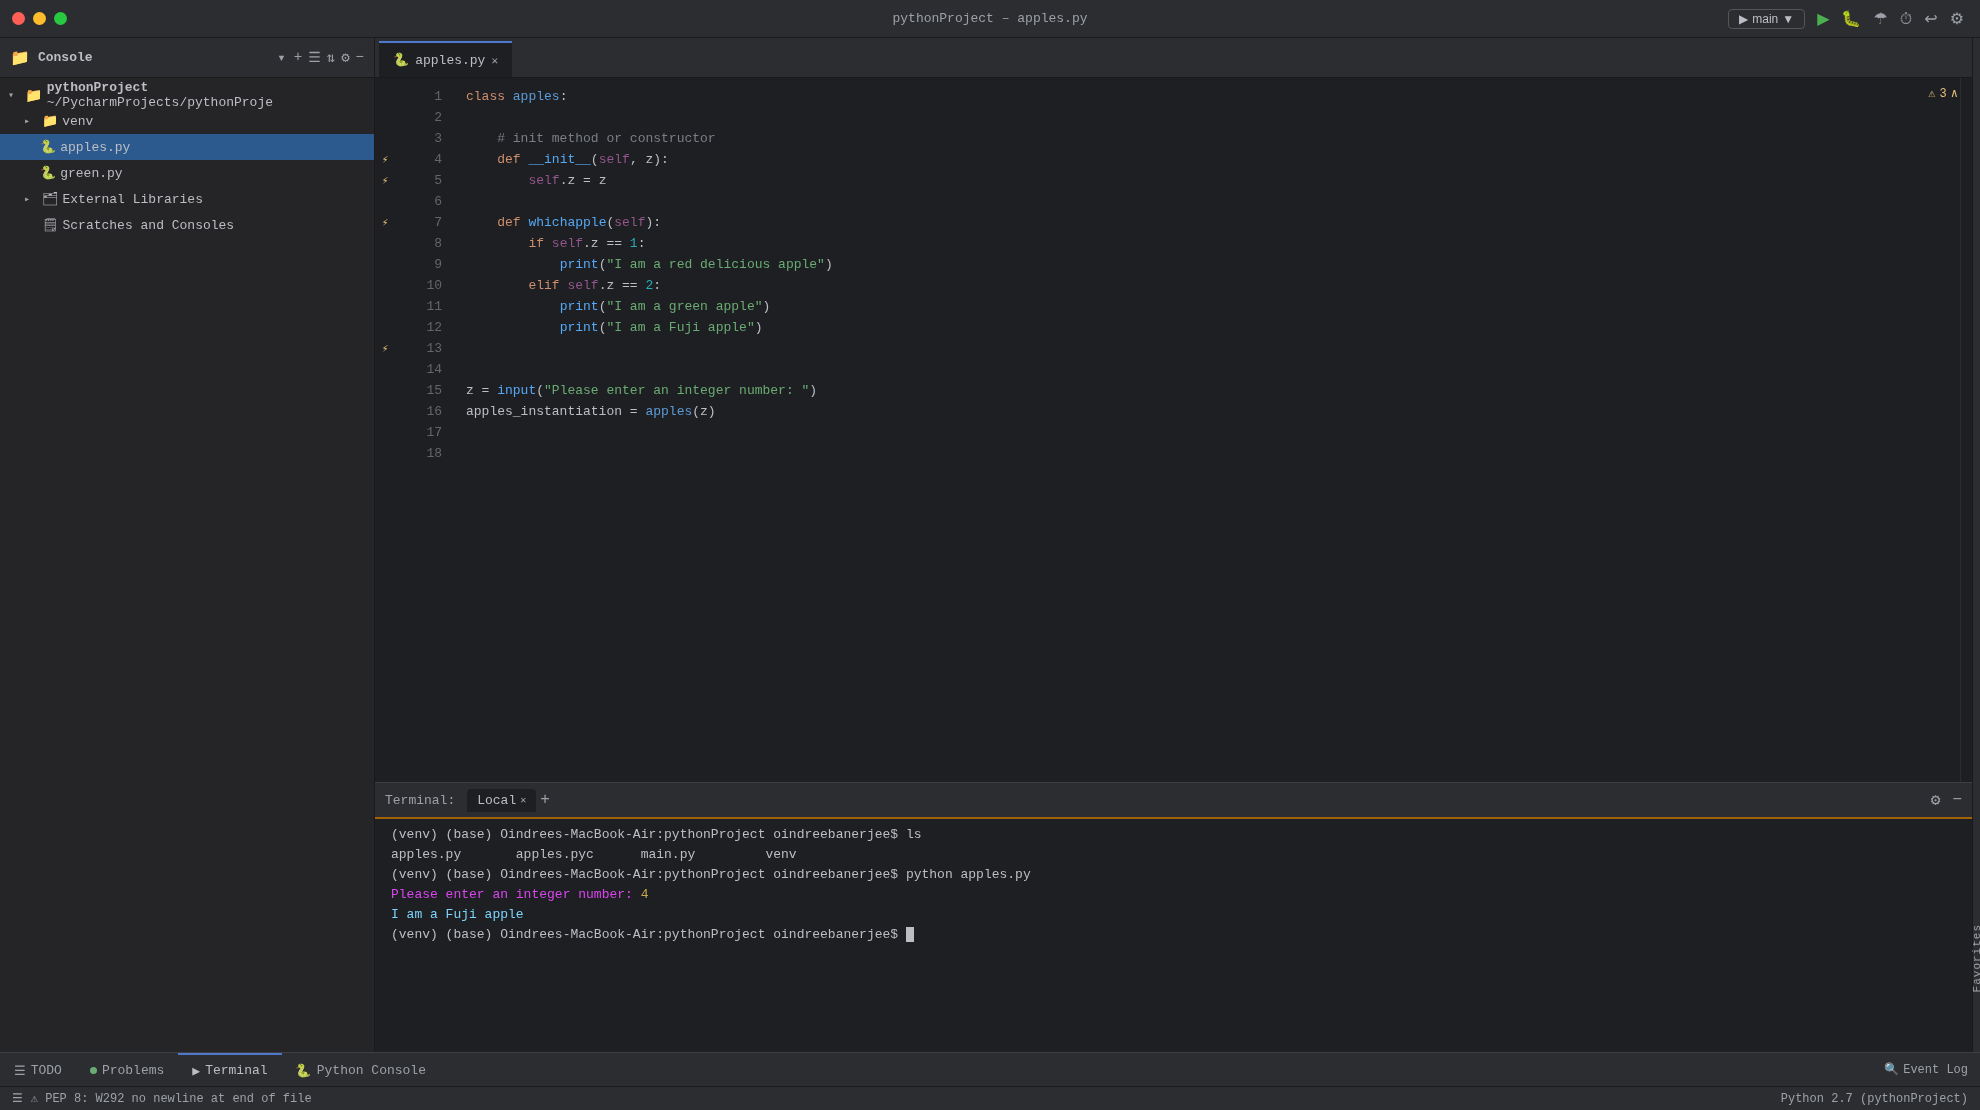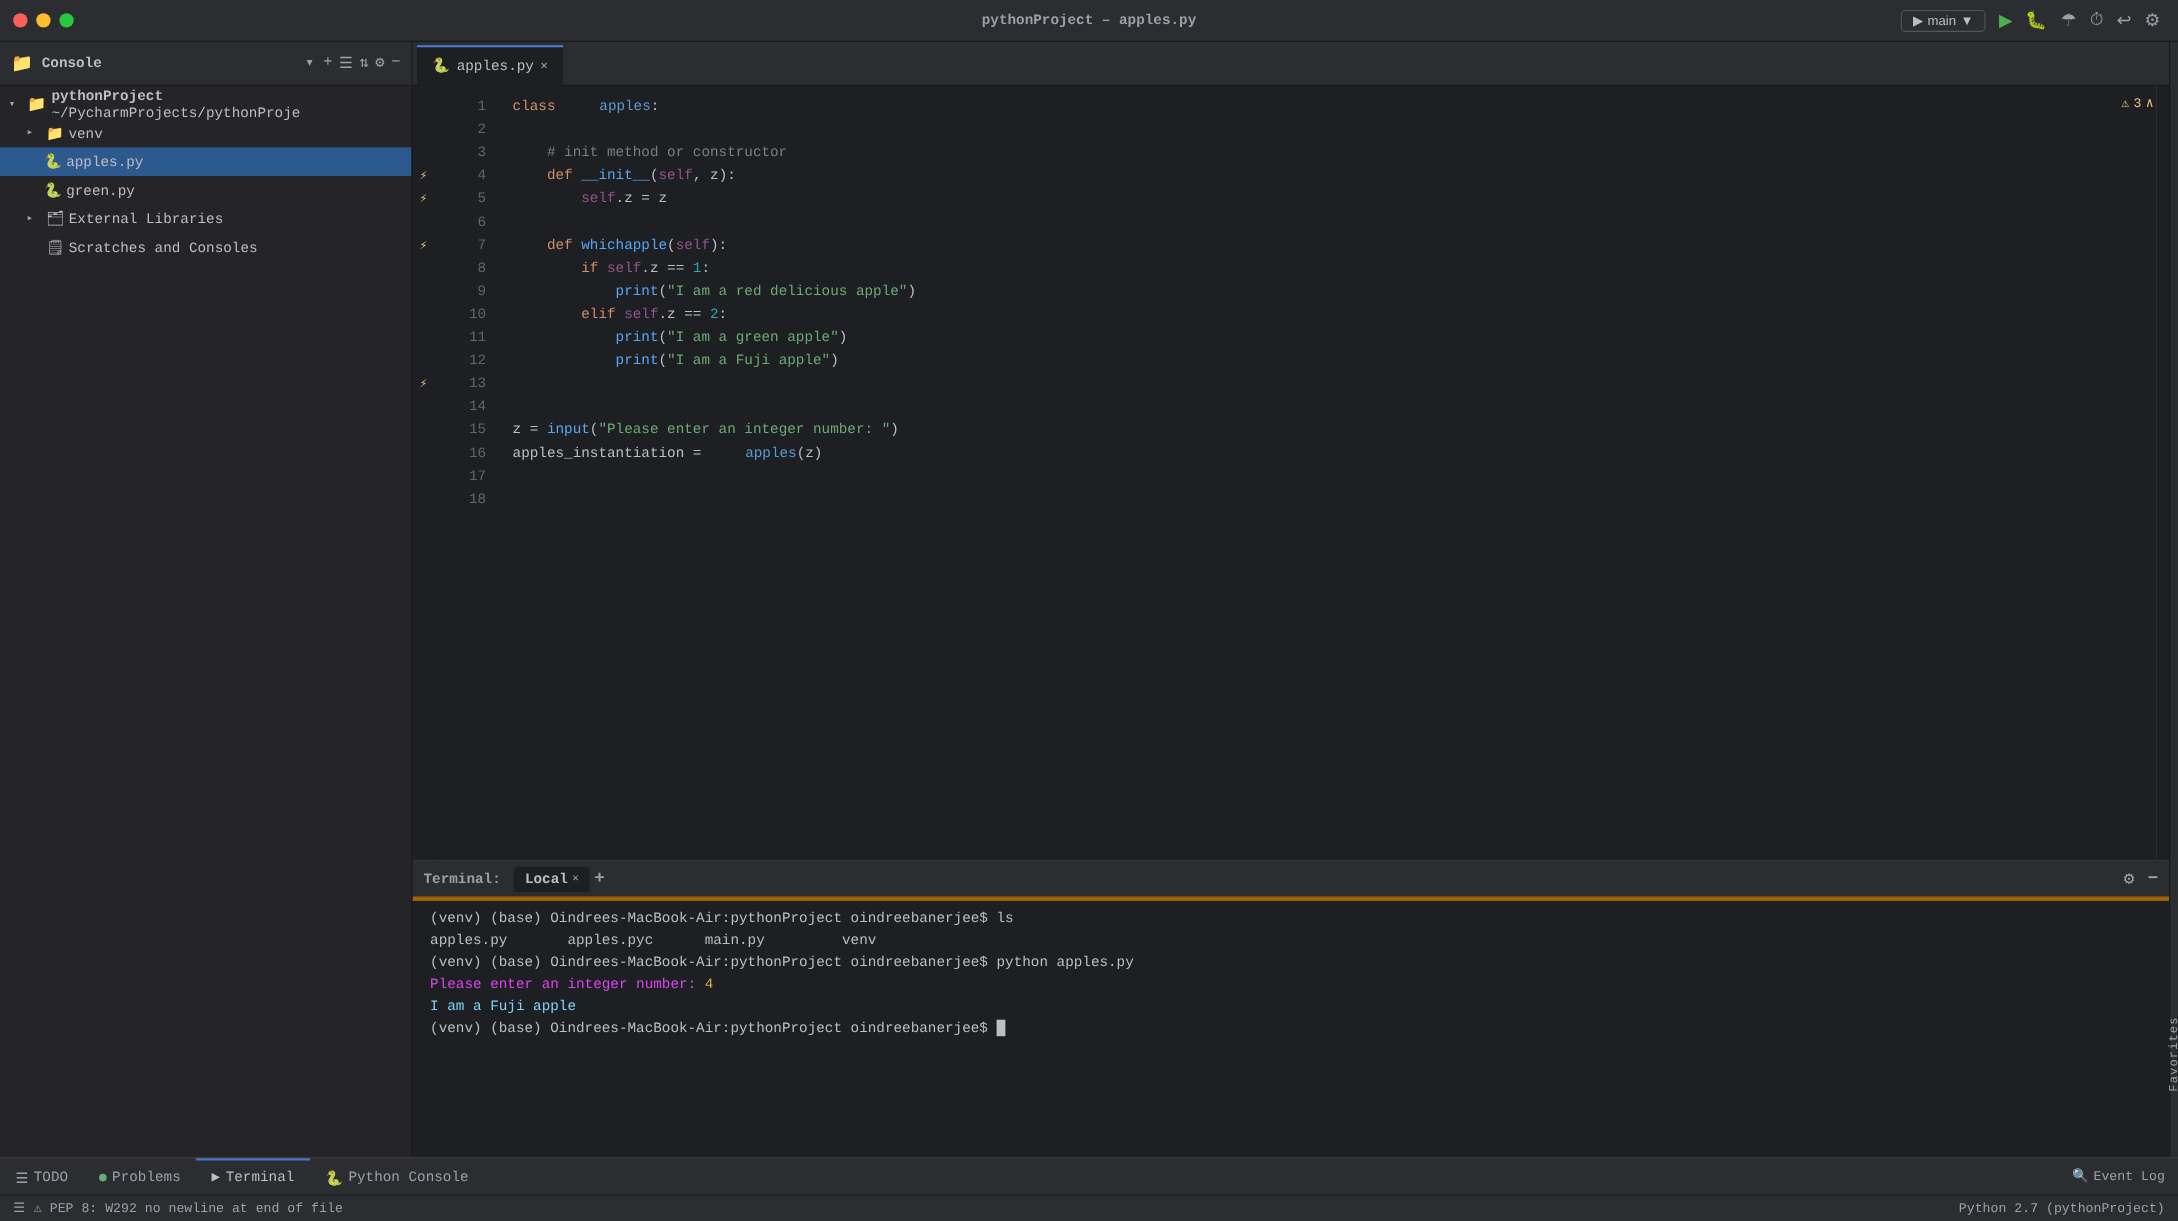--- a/index.html
+++ b/index.html
@@ -24,21 +24,20 @@
       padding: 0 12px;
       border-bottom: 1px solid #1a1a1a;
       flex-shrink: 0;
     }
     .title-bar-center {
       position: absolute;
       left: 50%;
       transform: translateX(-50%);
       font-size: 13px;
       color: #9da0a8;
-      font-weight: bold;
     }
     .traffic-lights {
       display: flex;
       gap: 8px;
       align-items: center;
     }
     .traffic-light {
       width: 13px;
       height: 13px;
       border-radius: 50%;
@@ -200,21 +199,21 @@
       line-height: 21px;
       overflow: auto;
       background: #1e1f22;
     }
     .code-line {
       white-space: pre;
       height: 21px;
     }
     
     .kw { color: #cf8e6d; }
-    .cls { color: #5c9bd6; margin-left: 32px; }
+    .cls { color: #5c9bd6; }
     .fn { color: #56a8f5; }
     .str { color: #6aab73; }
     .cmt { color: #7a7e85; }
     .param { color: #bcbec4; }
     .self-kw { color: #94558d; }
     .number { color: #2aacb8; }
     .punct { color: #bcbec4; }
     .plain { color: #bcbec4; }
 
     
@@ -251,23 +250,22 @@
       display: flex;
       flex-direction: column;
       flex-shrink: 0;
     }
     .terminal-tabs {
       height: 36px;
       background: #2b2d30;
       display: flex;
       align-items: center;
       padding: 0 10px;
-      border-bottom: 4px solid #a16207;
+      border-bottom: 2px solid #a16207;
       gap: 4px;
-      font-weight: bold;
     }
     .term-label {
       font-size: 13px;
       color: #9da0a8;
       padding-right: 8px;
     }
     .term-tab {
       display: flex;
       align-items: center;
       gap: 4px;

